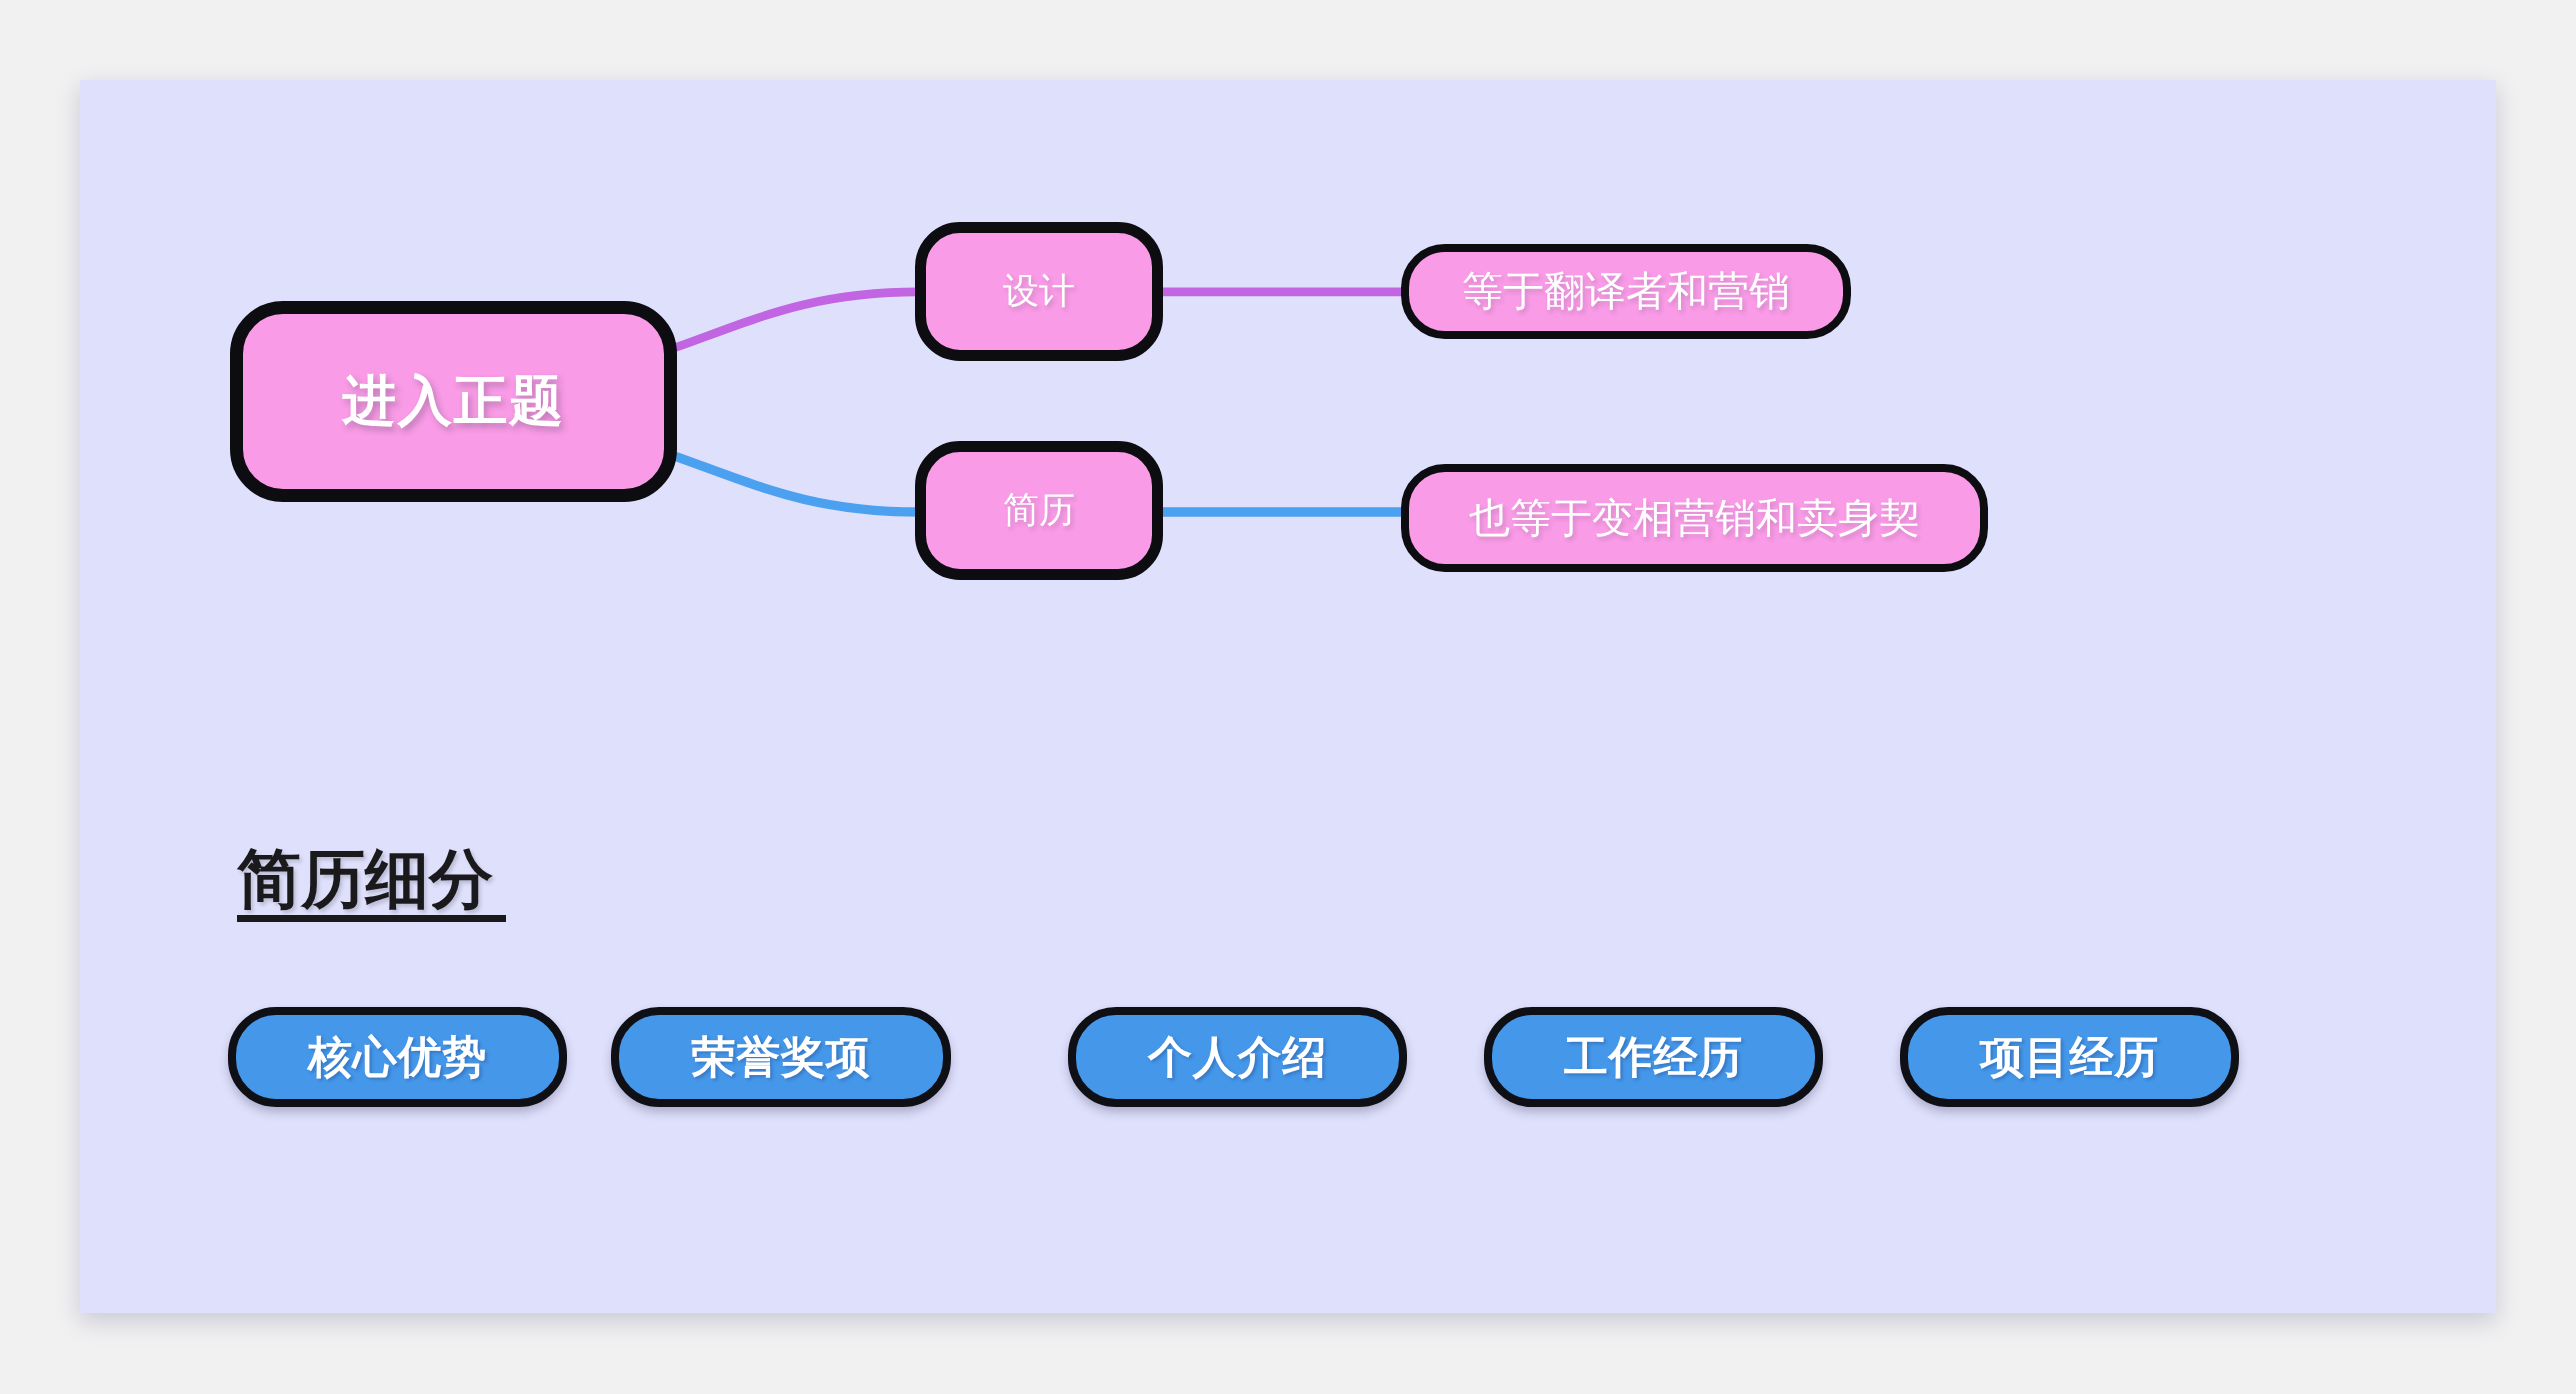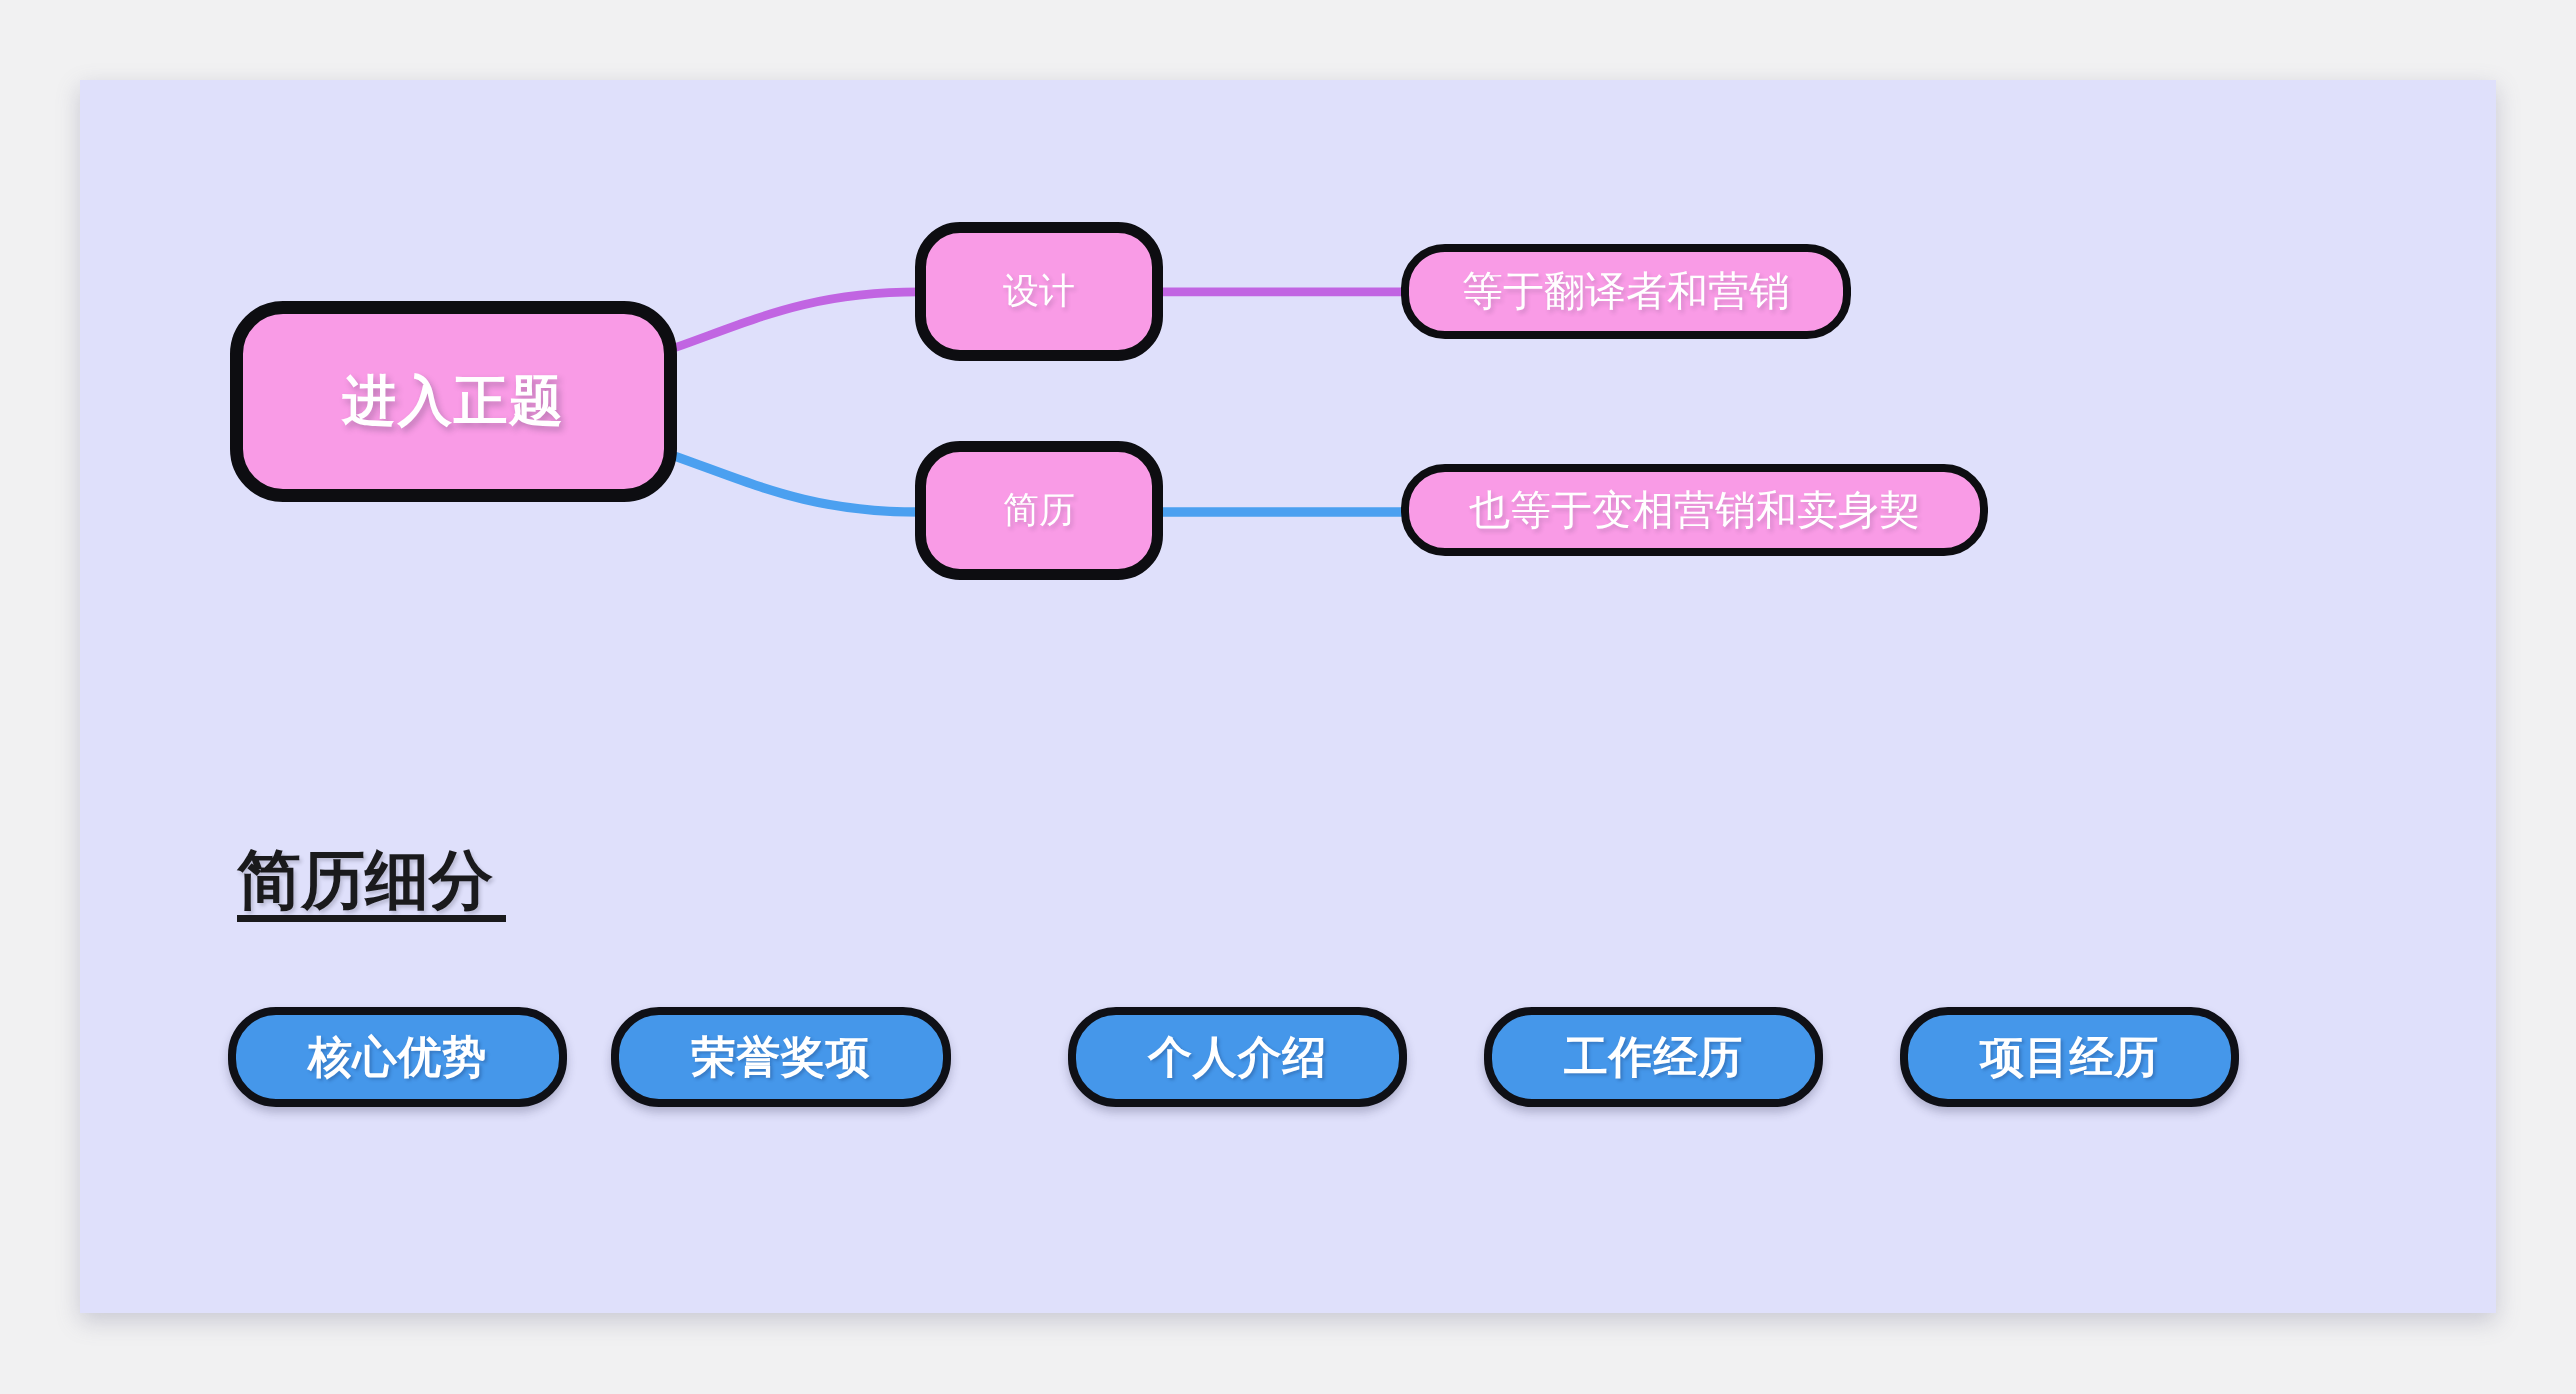--- a/index.html
+++ b/index.html
@@ -31,27 +31,28 @@
     text-shadow:2.3px 3.1px 4.7px rgba(40,40,60,0.18);
   }
   .node-topic-design{top:222px;}
   .node-topic-resume{top:441px;}
   .node-note{
     border-width:8.6px;border-radius:44px;left:1401px;
     font-size:41px;font-weight:normal;
     text-shadow:2.3px 3.1px 4.7px rgba(40,40,60,0.18);
   }
   .node-note-design{top:244px;width:450px;height:95px;}
-  .node-note-resume{top:464px;width:587px;height:92px;}
+  .node-note-resume{top:464px;width:587px;height:108px;}
   .section-heading{
     position:absolute;left:237px;top:848px;
     font-size:64px;font-weight:bold;line-height:1;
     color:#1a1a1c;display:inline-block;
     padding:0 12.5px 3.1px 0;border-bottom:7px solid #1a1a1c;
     text-shadow:2.3px 3.1px 3.9px rgba(40,40,60,0.20);
+    font-family:Liberation Serif, serif;
   }
   .pill{
     position:absolute;top:1007px;height:100px;box-sizing:border-box;
     display:flex;align-items:center;justify-content:center;
     border:8.6px solid #0f1016;border-radius:48px;
     color:#ffffff;font-size:44px;font-weight:bold;letter-spacing:0.8px;
     box-shadow:0 5.5px 9.4px rgba(30,30,70,0.25);
     text-shadow:2.3px 2.3px 3.1px rgba(10,30,80,0.25);
     cursor:pointer;
   }

